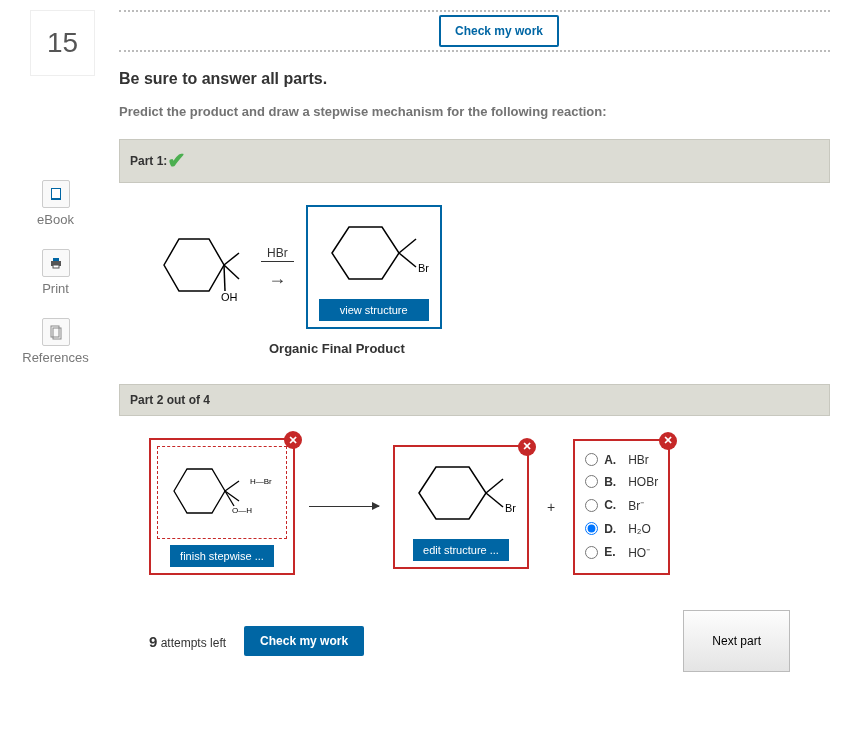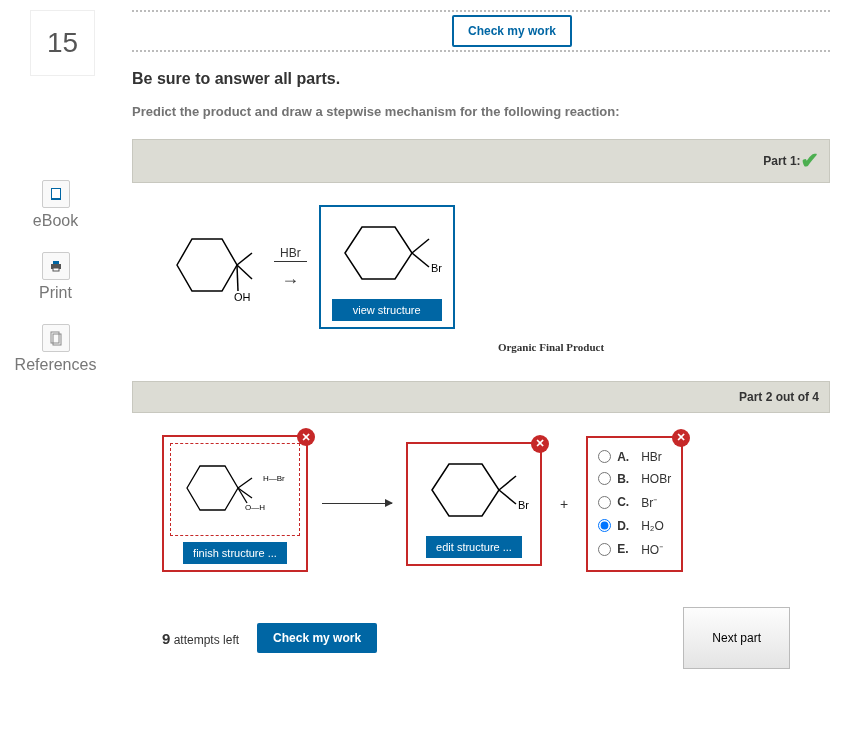--- a/index.html
+++ b/index.html
@@ -2,36 +2,36 @@
 <html><head>
 <meta charset="utf-8">
 <style>
   * { box-sizing: border-box; margin: 0; padding: 0; }
   body { font-family: Arial, sans-serif; background: #fff; font-size: 13px; color: #333; }
   .container { width: 845px; height: 754px; position: relative; padding-left: 15px; }
   .qnum-box { position: absolute; top: 10px; left: 30px; width: 65px; height: 66px; display: flex; align-items: center; justify-content: center; font-size: 28px; color: #555; font-weight: 300; border: 1px solid #eee; }
   .sidebar { position: absolute; top: 180px; left: 8px; width: 95px; }
   .side-item { display: flex; flex-direction: column; align-items: center; gap: 4px; margin-bottom: 22px; cursor: pointer; }
   .side-item .icon { width: 28px; height: 28px; display: flex; align-items: center; justify-content: center; border: 1px solid #ccc; border-radius: 2px; background: #f9f9f9; }
-  .side-item .lbl { font-size: 16px; color: #777; }
-  .main { position: absolute; left: 132px; top: 10px; right: 15px; }
+  .side-item .lbl { font-size: 13px; color: #777; }
+  .main { position: absolute; left: 119px; top: 10px; right: 15px; }
   .top-bar { border-top: 2px dotted #bbb; border-bottom: 2px dotted #bbb; height: 42px; display:flex; align-items:center; padding-left:320px; margin-bottom:18px;}
   .check-btn-top { border: 2px solid #0066a4; color: #0066a4; background:#fff; padding: 7px 14px; font-weight: bold; border-radius: 2px; font-size:12px; cursor:pointer;}
   .instr1 { font-weight: bold; margin-bottom: 16px; font-size:16px; }
   .instr2 { font-weight: bold; color: #737373; margin-bottom: 20px; font-size:13px;}
-  .part-bar { background: #dcdcd4; padding: 8px 10px; font-weight: bold; font-size:12px; color:#333; display:flex; justify-content:flex-end; align-items:center; border:1px solid #c8c8bf;}
+  .part-bar { background: #dcdcd4; padding: 8px 10px; font-weight: bold; font-size:12px; color:#333; display:flex; justify-content:flex-start; align-items:center; border:1px solid #c8c8bf;}
   .check-mark { color: #4caf50; font-size: 22px; font-weight:bold; }
   .part1-body { padding: 22px 10px 10px 30px; position:relative;}
   .reaction-row { display:flex; align-items:center; gap:12px;}
   .hex-plain { display:inline-block; }
   .reagent { font-size: 12px; border-bottom: 1px solid #333; padding: 0 6px 1px; margin-bottom:6px;}
   .arrow { font-size: 18px; }
   .product-box { border: 2px solid #0066a4; padding: 6px; display:inline-flex; flex-direction:column; align-items:center; gap:6px;}
   .view-struct-btn { background:#0066a4; color:#fff; border:none; padding:5px 21px; font-size:11px; cursor:pointer;}
-  .org-label { text-align:center; font-weight:bold; font-size:11px; margin-top:12px; margin-left:120px; margin-bottom:18px;font-family:Liberation Serif, serif;}
+  .org-label { text-align:left; font-weight:bold; font-size:13px; margin-top:12px; margin-left:120px; margin-bottom:18px;}
   .part2-body { padding: 22px 10px 10px 30px; display:flex; align-items:center; gap:14px; }
   .red-box { border: 2px solid #c62828; padding: 6px; display:inline-flex; flex-direction:column; align-items:center; gap:6px; position:relative;}
   .red-close { position:absolute; top:-9px; right:-9px; width:18px; height:18px; background:#c62828; border-radius:50%; color:#fff; font-size:11px; display:flex; align-items:center; justify-content:center; font-weight:bold; cursor:pointer;}
   .finish-btn { background:#0066a4; color:#fff; border:none; padding:5px 10px; font-size:11px; cursor:pointer;}
   .long-arrow { width:70px; height:1px; background:#333; position:relative;}
   .long-arrow::after { content:''; position:absolute; right:-1px; top:-4px; border-left:8px solid #333; border-top:4px solid transparent; border-bottom:4px solid transparent;}
   .plus-sign { font-size:14px; margin: 0 4px;}
   .options-box { border: 2px solid #c62828; padding: 8px 10px; position:relative;}
   .opt-row { display:flex; align-items:center; gap:6px; padding:4px 0; font-size:12px;}
   .opt-row input { cursor:pointer;}
@@ -132,21 +132,21 @@
         <div class="dashed-inner">
           <svg width="120" height="80" viewBox="0 0 120 80">
             <polygon points="12,40 25,18 50,18 63,40 50,62 25,62" fill="none" stroke="#000" stroke-width="1.3"></polygon>
             <line x1="63" y1="40" x2="77" y2="30" stroke="#000" stroke-width="1.3"></line>
             <line x1="63" y1="40" x2="77" y2="50" stroke="#000" stroke-width="1.3"></line>
             <text x="70" y="62" font-size="8">O—H</text>
             <line x1="63" y1="40" x2="72" y2="55" stroke="#000" stroke-width="1.3"></line>
             <text x="88" y="33" font-size="8">H—Br</text>
           </svg>
         </div>
-        <button class="finish-btn">finish structure ...</button>
+        <button class="finish-btn">finish stepwise ...</button>
       </div>
 
       <div class="long-arrow"></div>
 
       <div class="red-box">
         <span class="red-close">✕</span>
         <svg width="120" height="80" viewBox="0 0 120 80">
           <polygon points="18,40 35,14 68,14 85,40 68,66 35,66" fill="none" stroke="#000" stroke-width="1.5"></polygon>
           <line x1="85" y1="40" x2="102" y2="26" stroke="#000" stroke-width="1.5"></line>
           <line x1="85" y1="40" x2="102" y2="54" stroke="#000" stroke-width="1.5"></line>

